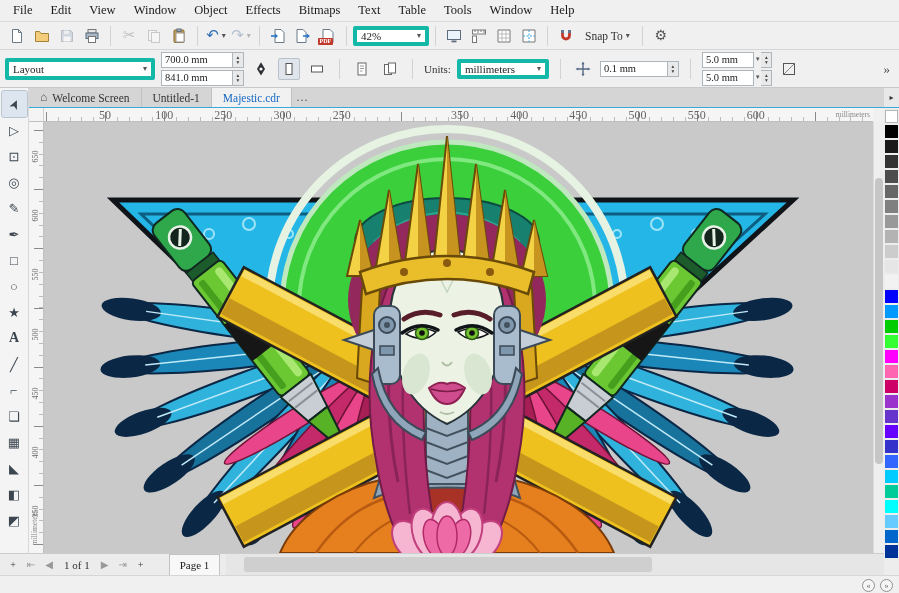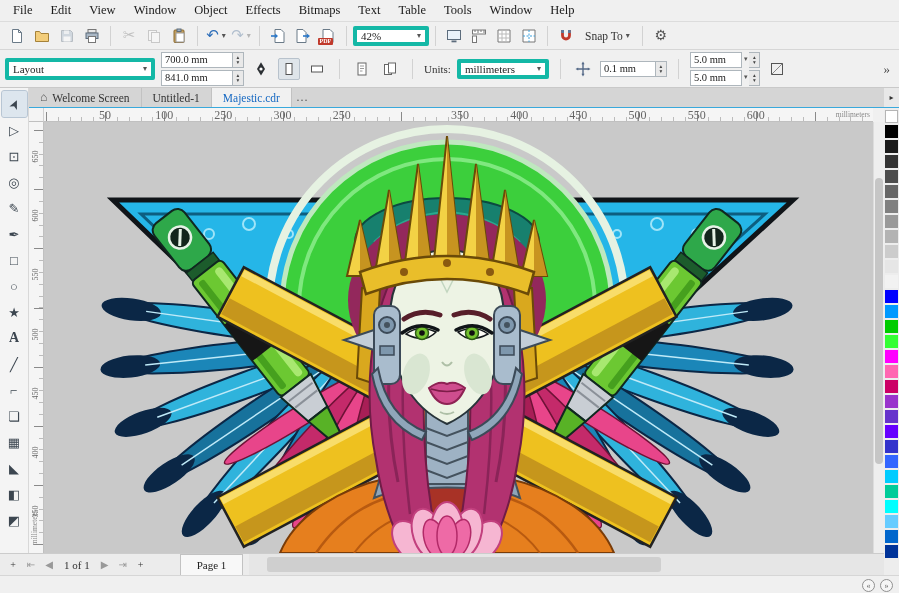--- a/index.html
+++ b/index.html
@@ -80,21 +80,21 @@
   .vthumb{position:absolute;left:1px;top:56px;width:8px;height:286px;background:#c6c6c6;border-radius:4px}
   .palette{position:absolute;left:884px;top:108px;width:15px;height:467px;background:#ededed;display:flex;flex-direction:column;align-items:center;padding-top:2px;gap:2px}
   .swatch{width:13px;height:13px;flex:0 0 13px}
   .swatch.first{border:1px solid #b5b5b5}
 
   
   .navigator{position:absolute;left:0;top:553px;width:884px;height:22px;background:#ececec;border-top:1px solid #cccccc;display:flex;align-items:center;padding-left:4px}
   .nbtn{width:18px;height:18px;border:none;background:none;font-size:10px;color:#333;display:flex;align-items:center;justify-content:center;padding:0;font-family:inherit}
   .nbtn.dim{color:#999}
   .pageinfo{font-size:11px;color:#333;padding:0 6px;white-space:nowrap}
-  .page-tab{height:21px;margin-left:30px;padding:0 16px;background:#f8f8f8;border:1px solid #c2c2c2;border-bottom:none;display:flex;align-items:center;font-size:11px;color:#222;white-space:nowrap}
+  .page-tab{height:21px;margin-left:19px;padding:0 10px;background:#f8f8f8;border:1px solid #c2c2c2;border-bottom:none;display:flex;align-items:center;font-size:11px;color:#222;white-space:nowrap}
   .hscroll{flex:1;height:100%;position:relative;background:#e6e6e6;margin-left:6px}
   .hthumb{position:absolute;left:18px;top:3px;height:15px;width:62%;background:#cfcfcf;border-radius:3px}
 
   
   .statusbar{position:absolute;left:0;top:575px;width:899px;height:18px;background:#f0f0f0;border-top:1px solid #d6d6d6;display:flex;align-items:center;justify-content:center}
   .hint{font-size:11px;font-style:italic;color:#666}
   .sicon{position:absolute;top:2.5px;width:13px;height:13px;border:1px solid #909090;border-radius:50%;font-size:8px;line-height:11px;text-align:center;color:#666;background:#f6f6f6}
   .si1{right:24px}.si2{right:6px}
 </style>
 </head>
@@ -301,21 +301,21 @@
         <span class="caret" data-name="chevron-down-icon">▾</span>
       </div>
     <span class="sep" data-name="propbar-separator"></span>
     <button class="pbtn" data-name="nudge-distance-button">
         <svg class="ic" data-name="nudge-arrows-icon" viewBox="0 0 16 16">
           <path d="M8 3v10M3 8h10" stroke="#556a88" stroke-width="1.4"></path>
           <path d="M8 0.5 9.6 3.2H6.4z M8 15.5l1.6-2.7H6.4z M0.5 8l2.7-1.6v3.2z M15.5 8l-2.7-1.6v3.2z" fill="#556a88"></path>
         </svg>
       </button>
     <div class="frow" data-name="nudge-field-group">
-      <div class="field" style="width:56px" data-name="nudge-field">
+      <div class="field" style="width:68px" data-name="nudge-field">
           <span>0.1 mm</span>
         </div>
       <div class="spin" data-name="nudge-spinner">
           <span data-name="spin-up-icon">▴</span>
           <span data-name="spin-down-icon">▾</span>
         </div>
     </div>
     <span class="sep" data-name="propbar-separator"></span>
     <div class="stack" data-name="duplicate-distance-fields">
       <div class="frow">

